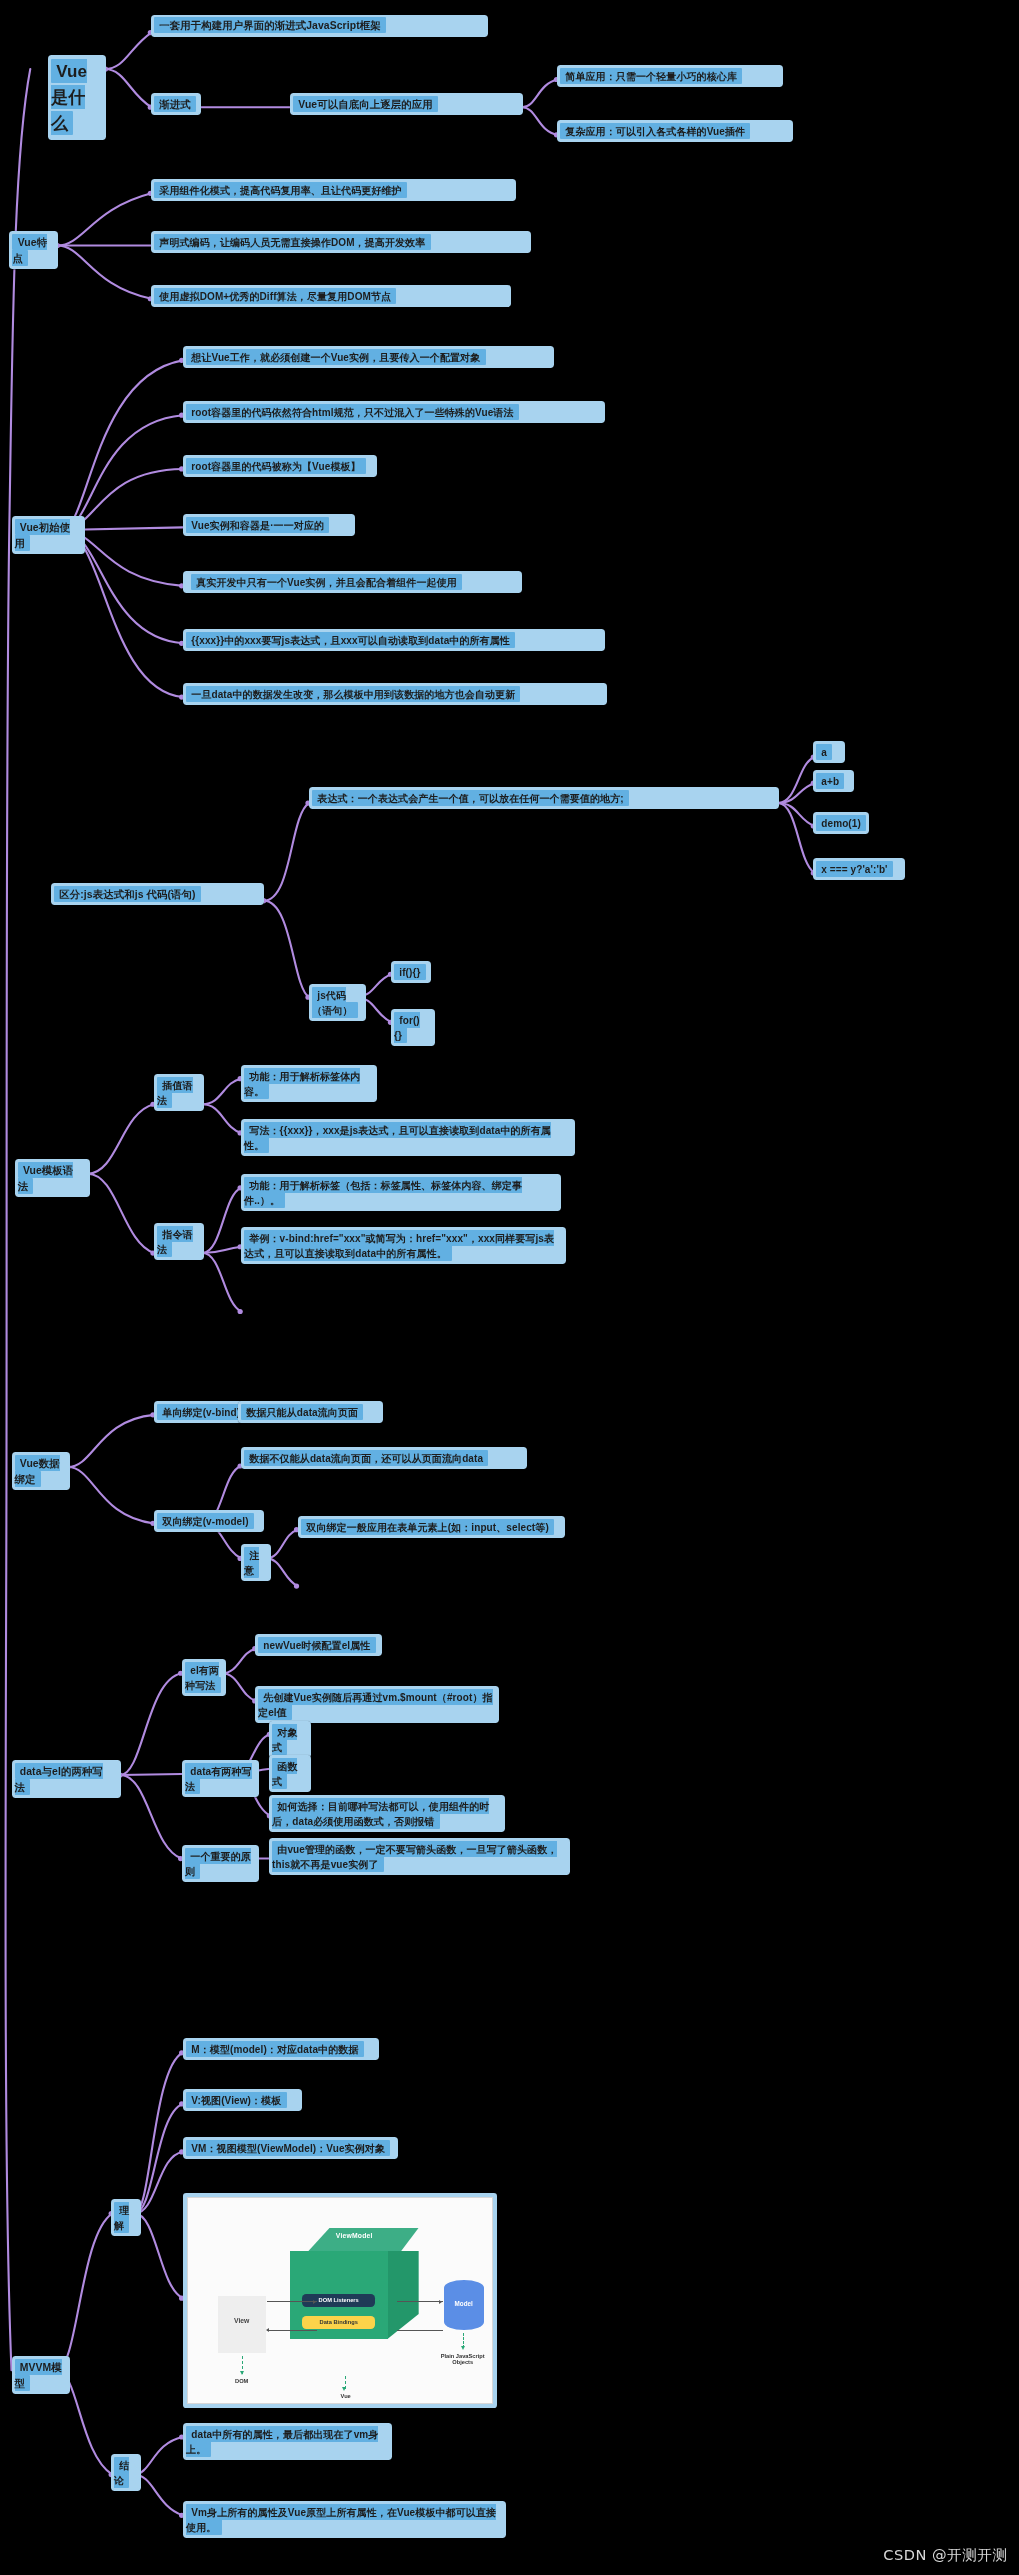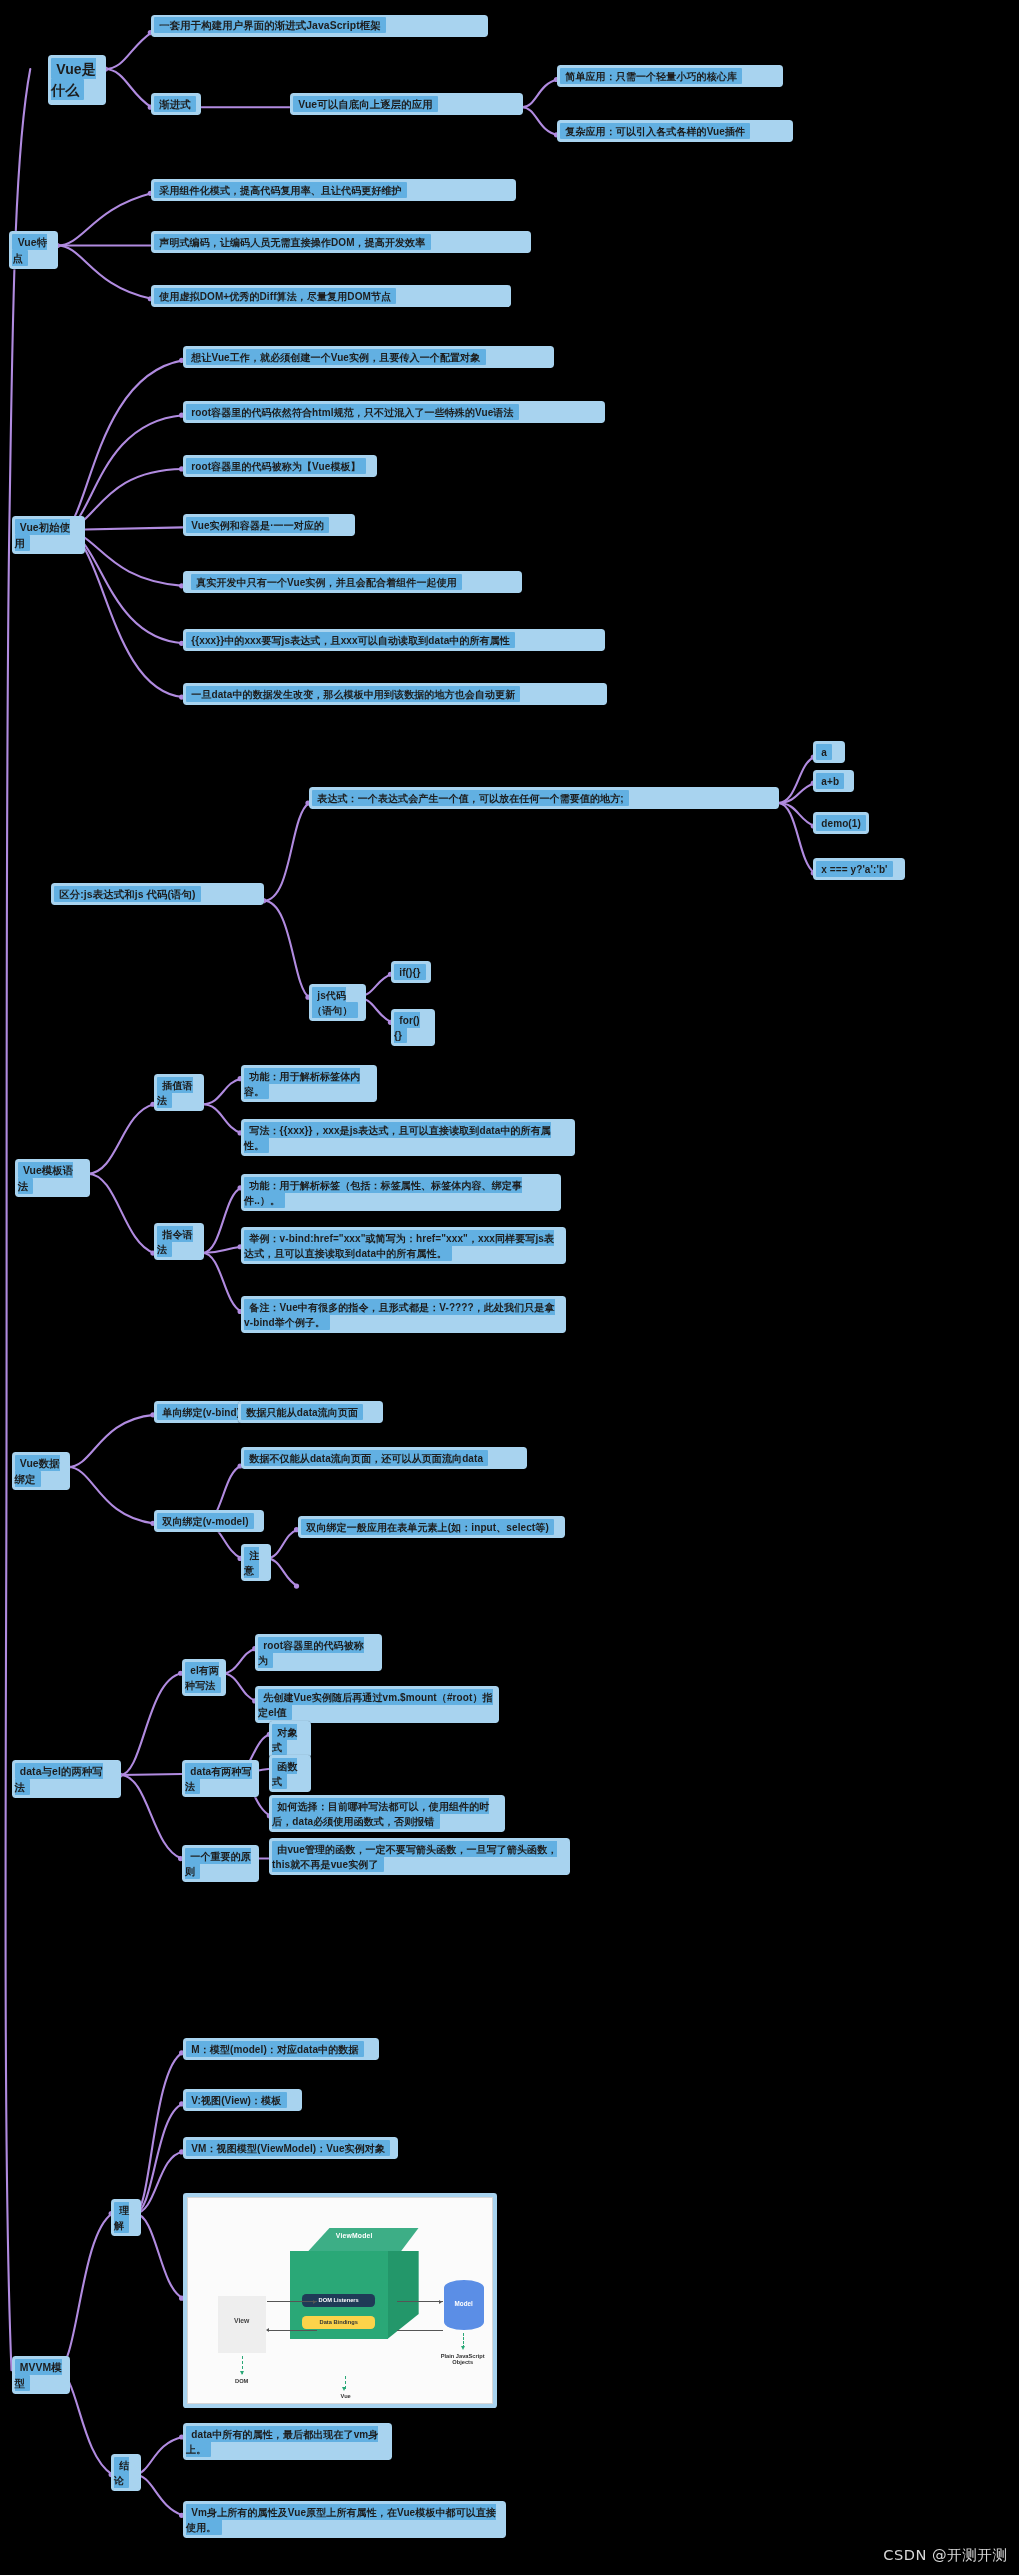--- a/index.html
+++ b/index.html
@@ -25,21 +25,21 @@
   .node > .inner {
     background:#62b0e2;
     color:#1d1d1d;
     font-weight:bold;
     line-height:1.55;
     padding:2.6px 5.2px;
     border-radius:1px;
     white-space:pre-wrap;
     letter-spacing:0.1px;
   }
-  .node.s22 > .inner { font-size:14px; }
+  .node.s22 > .inner { font-size:17px; }
   .node.s20 > .inner { font-size:10.4px; }
   .node.s19 > .inner { font-size:10px; }
 
   
   .pic-node { position:absolute; background:#a8d3ef; border-radius:3.1px; padding:3.7px; }
   .pic-frame {
     background:#fbfbfb; width:100%; height:100%;
     border:0.5px solid #d8d8d8; position:relative; overflow:hidden;
   }
   .vm-cube { position:absolute; }
@@ -336,23 +336,20 @@
   </div>
   <div class="node s19" style="left:154px; top:1223px; width:50px;">
     <span class="inner" data-bind="nodes.directive">指令语法</span>
   </div>
   <div class="node s19" style="left:241px; top:1174px; width:320px;">
     <span class="inner" data-bind="nodes.dir_func">功能：用于解析标签（包括：标签属性、标签体内容、绑定事件..）。</span>
   </div>
   <div class="node s19" style="left:241px; top:1227px; width:325px;">
     <span class="inner" data-bind="nodes.dir_example">举例：v-bind:href="xxx"或简写为：href="xxx"，xxx同样要写js表达式，且可以直接读取到data中的所有属性。</span>
   </div>
-  <div class="node s19" style="left:241px; top:1296px; width:325px;">
-    <span class="inner" data-bind="nodes.dir_note">备注：Vue中有很多的指令，且形式都是：V-????，此处我们只是拿v-bind举个例子。</span>
-  </div>
 
   <div class="node s20" style="left:11.5px; top:1452px; width:58px;">
     <span class="inner" data-bind="nodes.data_binding">Vue数据绑定</span>
   </div>
   <div class="node s19" style="left:154px; top:1401px; width:100px;">
     <span class="inner" data-bind="nodes.one_way">单向绑定(v-bind)</span>
   </div>
   <div class="node s19" style="left:238px; top:1401px; width:145px;">
     <span class="inner" data-bind="nodes.one_way_desc">数据只能从data流向页面</span>
   </div>
@@ -369,21 +366,21 @@
     <span class="inner" data-bind="nodes.attention_1">双向绑定一般应用在表单元素上(如：input、select等)</span>
   </div>
 
   <div class="node s20" style="left:11.5px; top:1760px; width:109px;">
     <span class="inner" data-bind="nodes.data_el">data与el的两种写法</span>
   </div>
   <div class="node s19" style="left:182px; top:1659px; width:44px;">
     <span class="inner" data-bind="nodes.el_two_ways">el有两种写法</span>
   </div>
   <div class="node s19" style="left:255px; top:1634px; width:127px;">
-    <span class="inner" data-bind="nodes.el_way_1">root容器里的代码被称为</span>
+    <span class="inner" data-bind="nodes.el_way_1">newVue时候配置el属性</span>
   </div>
   <div class="node s19" style="left:255px; top:1686px; width:244px;">
     <span class="inner" data-bind="nodes.el_way_2">先创建Vue实例随后再通过vm.$mount（#root）指定el值</span>
   </div>
   <div class="node s19" style="left:182px; top:1760px; width:77px;">
     <span class="inner" data-bind="nodes.data_two_ways">data有两种写法</span>
   </div>
   <div class="node s19" style="left:269px; top:1721px; width:42px;">
     <span class="inner" data-bind="nodes.data_object">对象式</span>
   </div>

